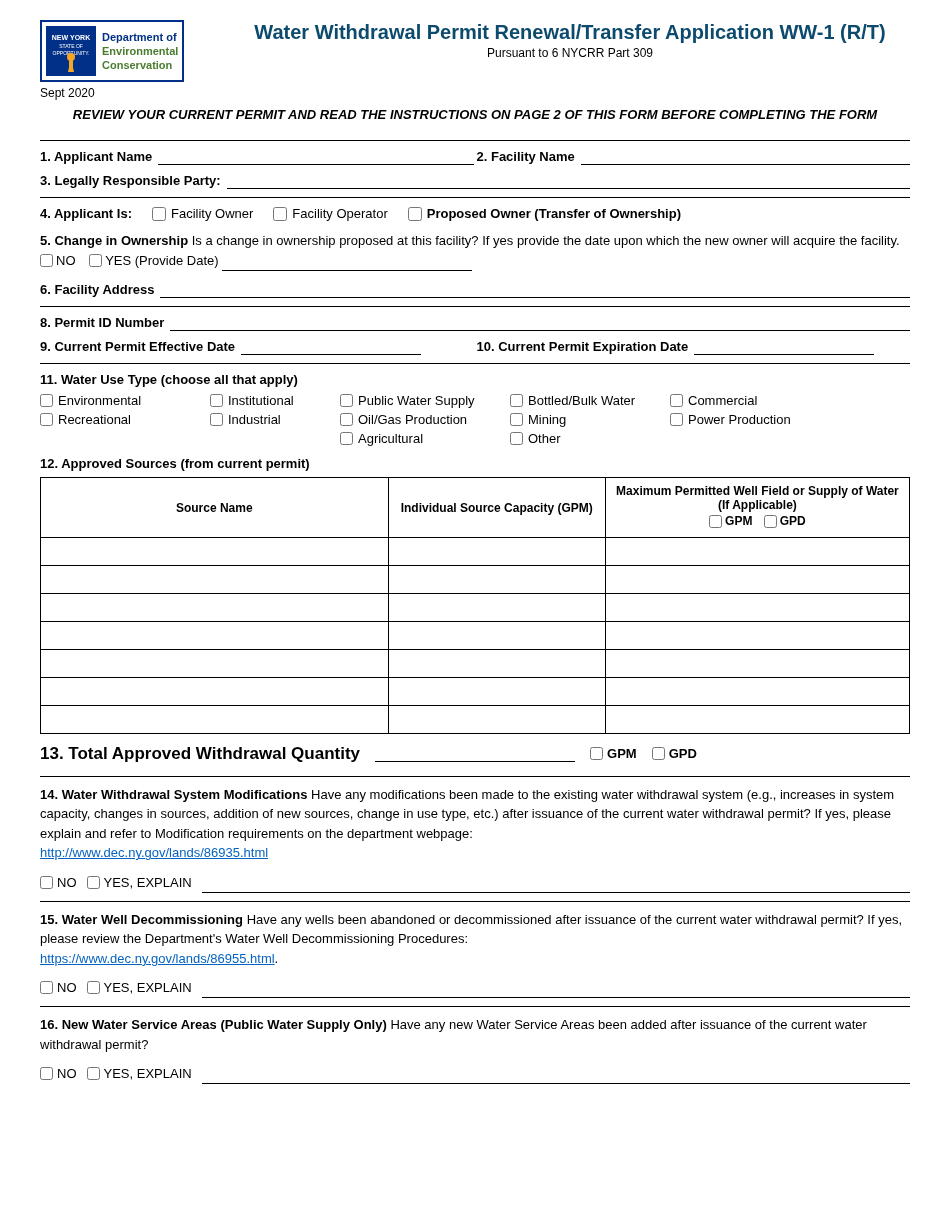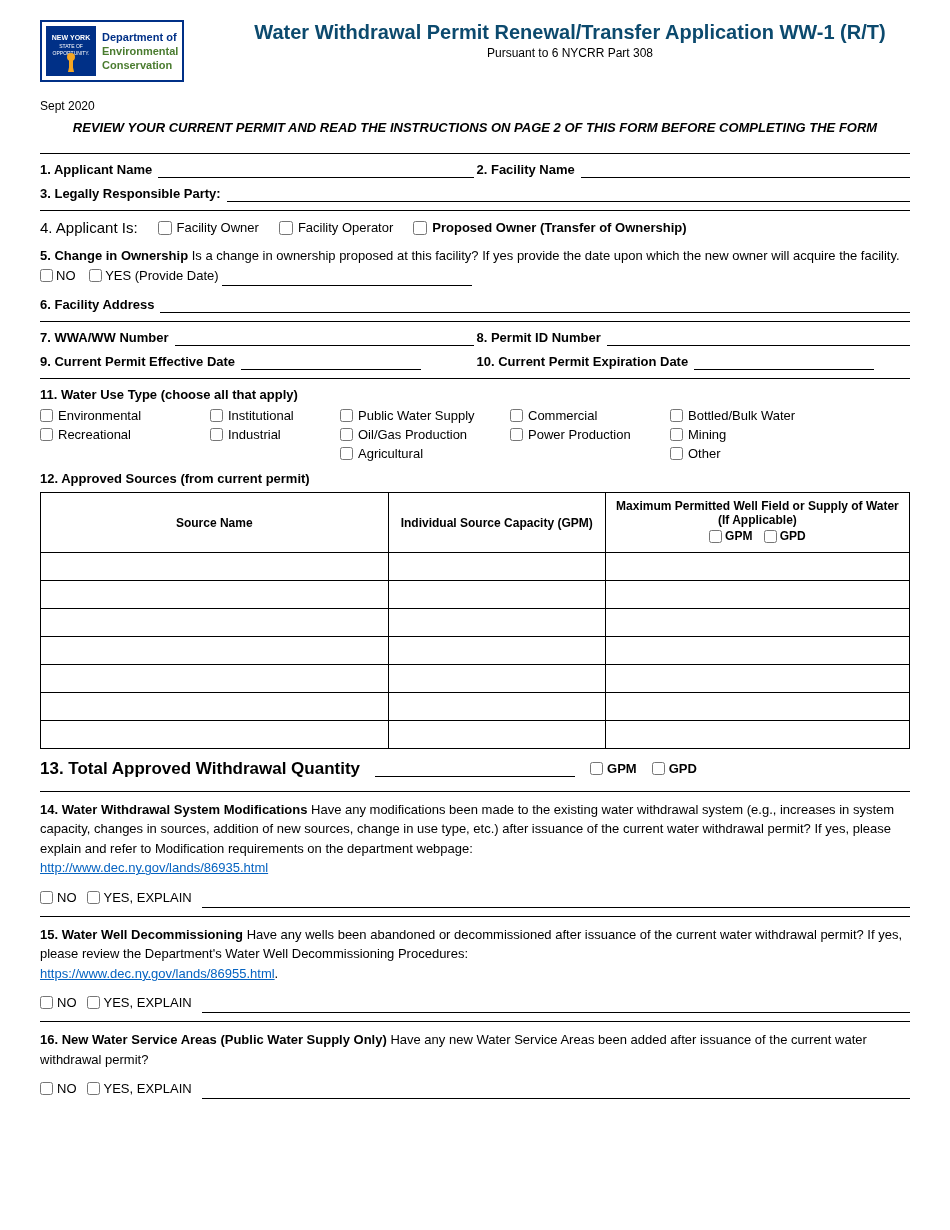--- a/index.html
+++ b/index.html
@@ -56,21 +56,21 @@
       font-weight: bold;
       color: #0c4a6e;
       line-height: 1.2;
     }
     .pursuant {
       font-size: 12px;
       margin-top: 2px;
     }
     .date-label {
       font-size: 12px;
-      margin-top: 17px;
+      margin-top: 4px;
       text-align: left;
     }
     .review-notice {
       text-align: center;
       font-size: 13px;
       font-weight: bold;
       font-style: italic;
       margin: 6px 0 16px 0;
       line-height: 1.4;
     }
@@ -108,22 +108,22 @@
       gap: 6px;
       flex: 1;
     }
     .applicant-is-row {
       display: flex;
       align-items: center;
       gap: 20px;
       margin-bottom: 10px;
     }
     .applicant-label {
-      font-weight: normal;
-      font-size: 15px;
+      font-weight: bold;
+      font-size: 13px;
       white-space: nowrap;
     }
     .checkbox-option {
       display: flex;
       align-items: center;
       gap: 5px;
       font-size: 13px;
     }
     .checkbox-option input[type="checkbox"] {
       width: 14px;
@@ -287,21 +287,21 @@
       </svg>
       <div class="dept-text">
         <div>Department of</div>
         <div><span>Environmental</span></div>
         <div><span>Conservation</span></div>
       </div>
     </div>
   </div>
   <div class="header-right">
     <div class="form-title">Water Withdrawal Permit Renewal/Transfer Application WW-1 (R/T)</div>
-    <div class="pursuant">Pursuant to 6 NYCRR Part 308</div>
+    <div class="pursuant">Pursuant to 6 NYCRR Part 309</div>
   </div>
 </div>
 
 <div class="date-label">Sept 2020</div>
 <div class="review-notice">REVIEW YOUR CURRENT PERMIT AND READ THE INSTRUCTIONS ON PAGE 2 OF THIS FORM BEFORE COMPLETING THE FORM</div>
 
 <hr class="divider">
 
 <div class="two-col-row form-section">
   <div class="field-group">
@@ -356,24 +356,20 @@
 
 <div class="field-line form-section">
   <span class="field-label">6. Facility Address</span>
   <input type="text" class="underline-field" style="">
 </div>
 
 <hr class="divider">
 
 <div class="two-col-row form-section">
   <div class="field-group">
-    <span class="field-label">7.  WWA/WW Number</span>
-    <input type="text" class="underline-field" style="">
-  </div>
-  <div class="field-group">
     <span class="field-label">8.  Permit ID Number</span>
     <input type="text" class="underline-field" style="">
   </div>
 </div>
 
 <div class="two-col-row form-section">
   <div class="field-group">
     <span class="field-label">9.  Current Permit Effective Date</span>
     <input type="text" class="underline-field" style="max-width: 180px;">
   </div>
@@ -422,40 +418,40 @@
       </div>
       <div class="water-use-item">
         <input type="checkbox" style="">
         <span>Agricultural</span>
       </div>
     </div>
 
     <div style="display:flex; flex-direction:column; gap:4px; min-width:160px;">
       <div class="water-use-item">
         <input type="checkbox" style="">
+        <span>Bottled/Bulk Water</span>
+      </div>
+      <div class="water-use-item">
+        <input type="checkbox" style="">
+        <span>Mining</span>
+      </div>
+      <div class="water-use-item">
+        <input type="checkbox" style="">
+        <span>Other</span>
+      </div>
+    </div>
+
+    <div style="display:flex; flex-direction:column; gap:4px; min-width:160px;">
+      <div class="water-use-item">
+        <input type="checkbox" style="">
         <span>Commercial</span>
       </div>
       <div class="water-use-item">
         <input type="checkbox" style="">
         <span>Power Production</span>
-      </div>
-    </div>
-
-    <div style="display:flex; flex-direction:column; gap:4px; min-width:160px;">
-      <div class="water-use-item">
-        <input type="checkbox" style="">
-        <span>Bottled/Bulk Water</span>
-      </div>
-      <div class="water-use-item">
-        <input type="checkbox" style="">
-        <span>Mining</span>
-      </div>
-      <div class="water-use-item">
-        <input type="checkbox" style="">
-        <span>Other</span>
       </div>
     </div>
   </div>
 </div>
 
 <div class="form-section">
   <div class="sources-title">12.  Approved Sources (from current permit)</div>
   <table class="sources-table">
     <thead>
       <tr>

